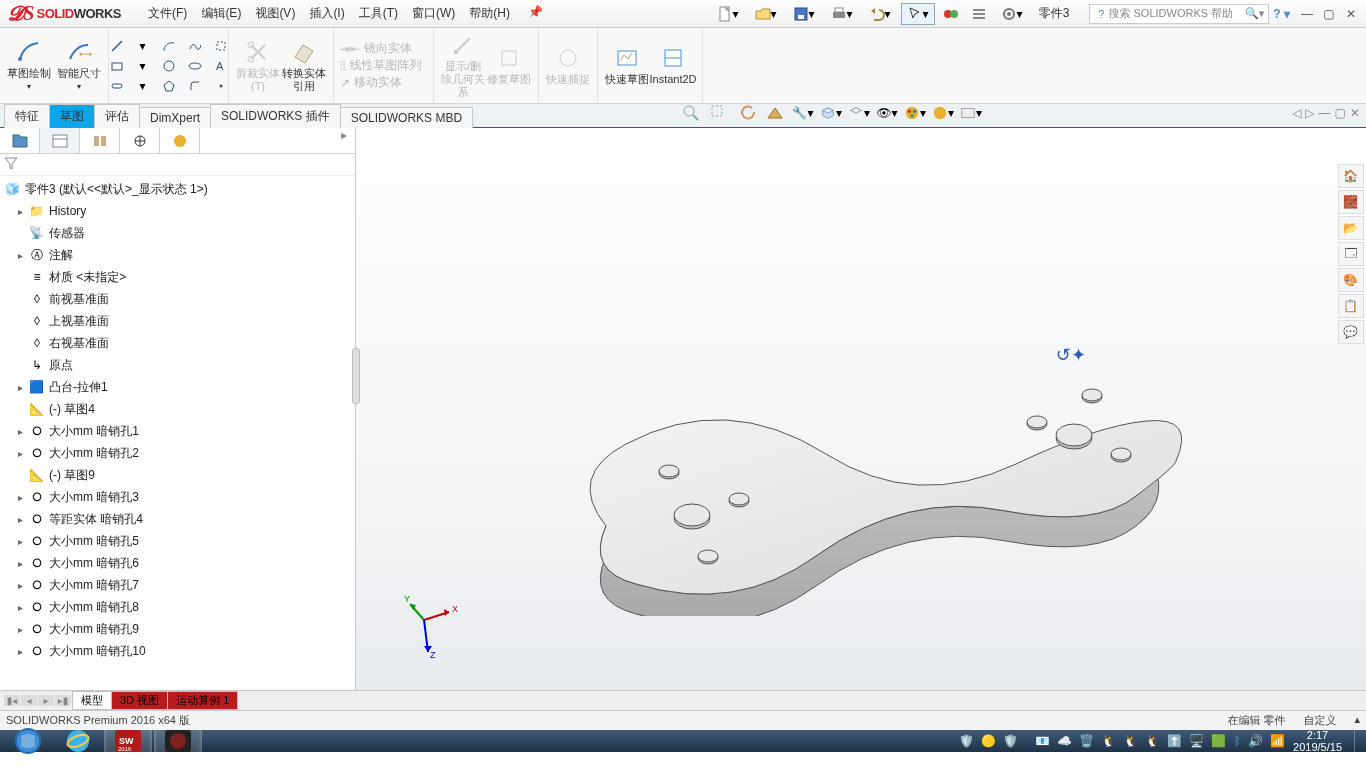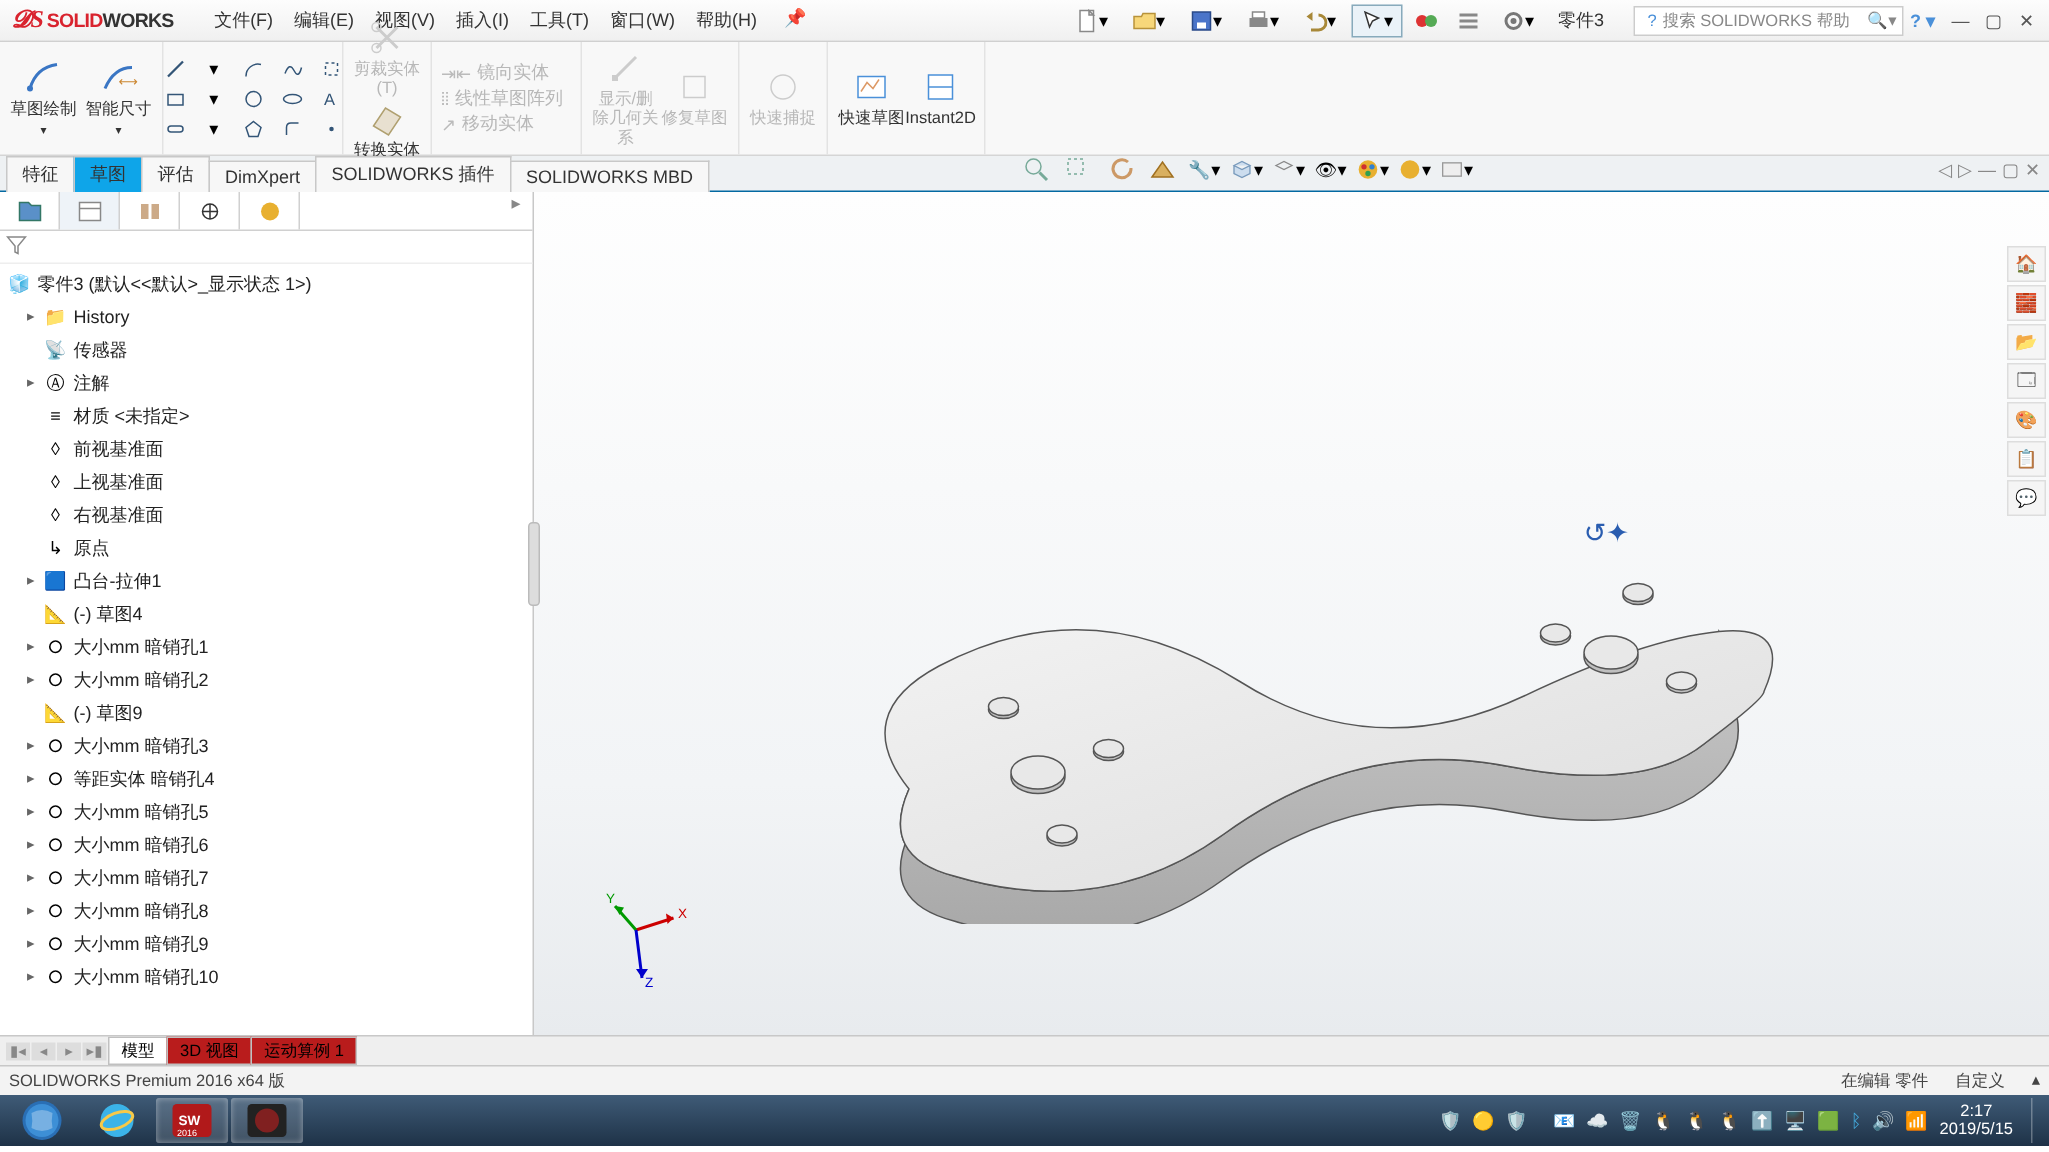--- a/index.html
+++ b/index.html
@@ -1,21 +1,21 @@
 <!DOCTYPE html>
 <html><head>
 <meta charset="utf-8">
 <style>
 * { box-sizing: border-box; margin: 0; padding: 0; font-family: "Microsoft YaHei", Arial, sans-serif; }
 body { width: 1366px; height: 768px; overflow: hidden; background: #fff; font-size: 12px; }
 
 
 .titlebar { height: 28px; background: linear-gradient(#fdfdfd,#f0f0f0); display: flex; align-items: center; border-bottom: 1px solid #d0d0d0; }
 .logo { display:flex; align-items:center; padding:0 8px; }
-.logo-ds { color:#d9232e; font-weight:bold; font-style:italic; font-size:16px; font-family:Georgia,serif; margin-right:2px;}
+.logo-ds { color:#d9232e; font-weight:bold; font-style:italic; font-size:20px; font-family:Georgia,serif; margin-right:2px;}
 .logo-text { color:#d9232e; font-weight:bold; font-size:13px; letter-spacing:-0.5px;}
 .logo-text .dark { color:#333; }
 .menus { display:flex; margin-left:12px; }
 .menus span { padding: 0 7px; color:#333; cursor:default; }
 .pin { margin-left:4px; color:#4a90d9; }
 .qat { display:flex; align-items:center; margin-left:auto; gap:4px; }
 .qat-item { width:24px; height:22px; display:flex; align-items:center; justify-content:center; border:1px solid transparent; }
 .qat-item.dd { width:34px; }
 .qat-item svg { width:16px; height:16px; }
 .doc-name { margin: 0 10px; color:#333; }
@@ -71,21 +71,21 @@
 .modeltabs { height:20px; border-top:1px solid #c8c8c8; background:#efefef; display:flex; align-items:center; padding-left:4px;}
 .modeltabs .nav { width:16px; text-align:center; color:#888; background:#ddd; margin-right:1px; font-size:10px;}
 .modeltabs .mt { padding:1px 8px; border:1px solid #c0c0c0; background:#b91c1c; margin-right:-1px; font-size:11px;}
 .modeltabs .mt.active { background:#fff; }
 
 
 .status { height:20px; border-top:1px solid #c8c8c8; background:#f3f3f3; display:flex; align-items:center; padding:0 6px; font-size:11px; color:#444;}
 .status .r { margin-left:auto; display:flex; gap:18px;}
 
 
-.taskbar { height:34px; background:linear-gradient(#3f5b77,#1e3247); display:flex; align-items:center; padding:0 4px; color:#fff;}
+.taskbar { height:22px; background:linear-gradient(#3f5b77,#1e3247); display:flex; align-items:center; padding:0 4px; color:#fff;}
 .tb-item { width:48px; height:30px; display:flex; align-items:center; justify-content:center; margin-right:2px; border-radius:2px;}
 .tb-item.active { background:rgba(255,255,255,0.15); box-shadow:inset 0 0 4px rgba(255,255,255,0.4);}
 .tray { margin-left:auto; display:flex; align-items:center; gap:6px; font-size:11px;}
 .tray .clock { text-align:center; line-height:12px; padding-right:6px;}
 .tray-icons span { margin:0 2px; font-size:12px;}
 
 
 .part-svg { position:absolute; left:120px; top:68px; }
 
 .disabled-txt { color:#b8b8b8 !important; }
@@ -246,21 +246,21 @@
             <path d="M3 11 L3 6 Q3 3 6 3 L11 3" fill="none" stroke="#357"></path>
           </svg>
         </div>
       <div class="small-btn">
           <svg viewBox="0 0 14 14">
             <circle cx="7" cy="7" r="1.5" fill="#357"></circle>
           </svg>
         </div>
     </div>
   </div>
-  <div class="ribbon-group" style="flex-direction:column;">
+  <div class="ribbon-group" style="flex-direction:row;">
     <div class="ribbon-big disabled">
       <svg viewBox="0 0 26 26">
           <path d="M6 6l14 14M6 20l14-14" stroke="#ccc" stroke-width="2"></path>
           <circle cx="6" cy="6" r="3" fill="none" stroke="#ccc"></circle>
           <circle cx="6" cy="20" r="3" fill="none" stroke="#ccc"></circle>
         </svg>
       <span class="disabled-txt">剪裁实体(T)</span>
     </div>
     <div class="ribbon-big">
       <svg viewBox="0 0 26 26">

